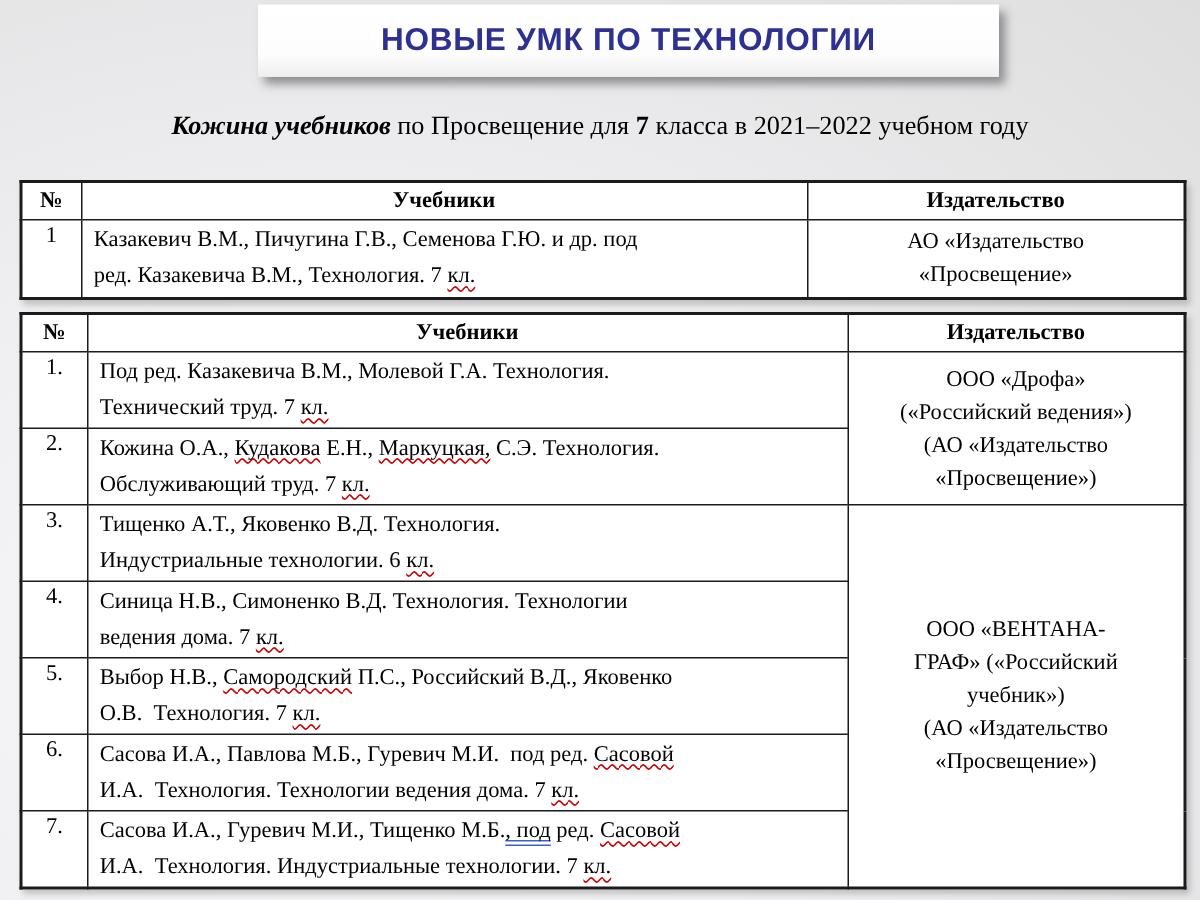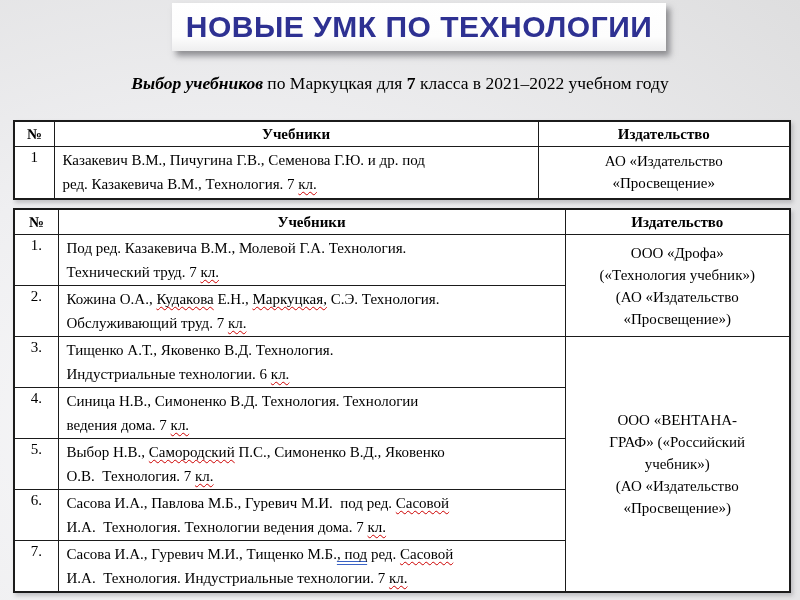--- a/index.html
+++ b/index.html
@@ -16,21 +16,21 @@
   .banner{
     position:absolute;left:172px;top:3px;width:494px;height:48px;
     background:linear-gradient(#ffffff 0%, #fdfdfd 70%, #eeeeef 100%);
     box-shadow:4px 5px 6px rgba(70,70,75,.55);
     display:flex;align-items:center;justify-content:center;
   }
   .banner h1{
     margin:0;
     font-family:"Liberation Sans",sans-serif;
     font-weight:800;
-    font-size:30px;
+    font-size:21px;
     letter-spacing:.5px;
     color:#2e3192;
     white-space:nowrap;
   }
   
   .subtitle{
     position:absolute;top:73px;left:0;width:100%;
     text-align:center;font-size:17.5px;white-space:nowrap;
   }
   .subtitle .bi{font-weight:bold;font-style:italic;}
@@ -82,21 +82,21 @@
 </head>
 <body>
 
 <div class="slide">
 
   <div class="banner">
     <h1>НОВЫЕ УМК ПО ТЕХНОЛОГИИ</h1>
   </div>
 
   <div class="subtitle">
-    <span class="bi">Выбор учебников</span><span> по Маркуцкая для </span><span class="b">7</span><span> класса в 2021–2022 учебном году</span>
+    <span class="bi">Кожина учебников</span><span> по Просвещение для </span><span class="b">7</span><span> класса в 2021–2022 учебном году</span>
   </div>
 
   <div class="tbl-wrap1" id="table-mount-0">
       <table class="books t1">
         <colgroup>
           <col style="width: 40px;">
           <col style="width: 484px;">
           <col style="width: 252px;">
         </colgroup>
         <thead>
@@ -137,21 +137,21 @@
         </thead>
         <tbody>
           <tr>
             <td class="num">1.</td>
             <td class="bookcell">
               <div class="line"><span>Под ред. Казакевича В.М., Молевой Г.А. Технология.</span></div>
               <div class="line"><span>Технический труд. 7 </span><span class="spell">кл.</span></div>
             </td>
             <td class="pubcell" rowspan="2">
               <div>ООО «Дрофа»</div>
-              <div>(«Технология учебник»)</div>
+              <div>(«Российский ведения»)</div>
               <div>(АО «Издательство</div>
               <div>«Просвещение»)</div>
             </td>
           </tr>
           <tr>
             <td class="num">2.</td>
             <td class="bookcell">
               <div class="line"><span>Кожина О.А., </span><span class="spell">Кудакова</span><span> Е.Н., </span><span class="spell">Маркуцкая,</span><span> С.Э. Технология.</span></div>
               <div class="line"><span>Обслуживающий труд. 7 </span><span class="spell">кл.</span></div>
             </td>
@@ -173,21 +173,21 @@
           <tr>
             <td class="num">4.</td>
             <td class="bookcell">
               <div class="line"><span>Синица Н.В., Симоненко В.Д. Технология. Технологии</span></div>
               <div class="line"><span>ведения дома. 7 </span><span class="spell">кл.</span></div>
             </td>
           </tr>
           <tr>
             <td class="num">5.</td>
             <td class="bookcell">
-              <div class="line"><span>Выбор Н.В., </span><span class="spell">Самородский</span><span> П.С., Симоненко В.Д., Яковенко</span></div>
+              <div class="line"><span>Выбор Н.В., </span><span class="spell">Самородский</span><span> П.С., Российский В.Д., Яковенко</span></div>
               <div class="line"><span>О.В.&nbsp; Технология. 7 </span><span class="spell">кл.</span></div>
             </td>
           </tr>
           <tr>
             <td class="num">6.</td>
             <td class="bookcell">
               <div class="line"><span>Сасова И.А., Павлова М.Б., Гуревич М.И.&nbsp; под ред. </span><span class="spell">Сасовой</span></div>
               <div class="line"><span>И.А.&nbsp; Технология. Технологии ведения дома. 7 </span><span class="spell">кл.</span></div>
             </td>
           </tr>

